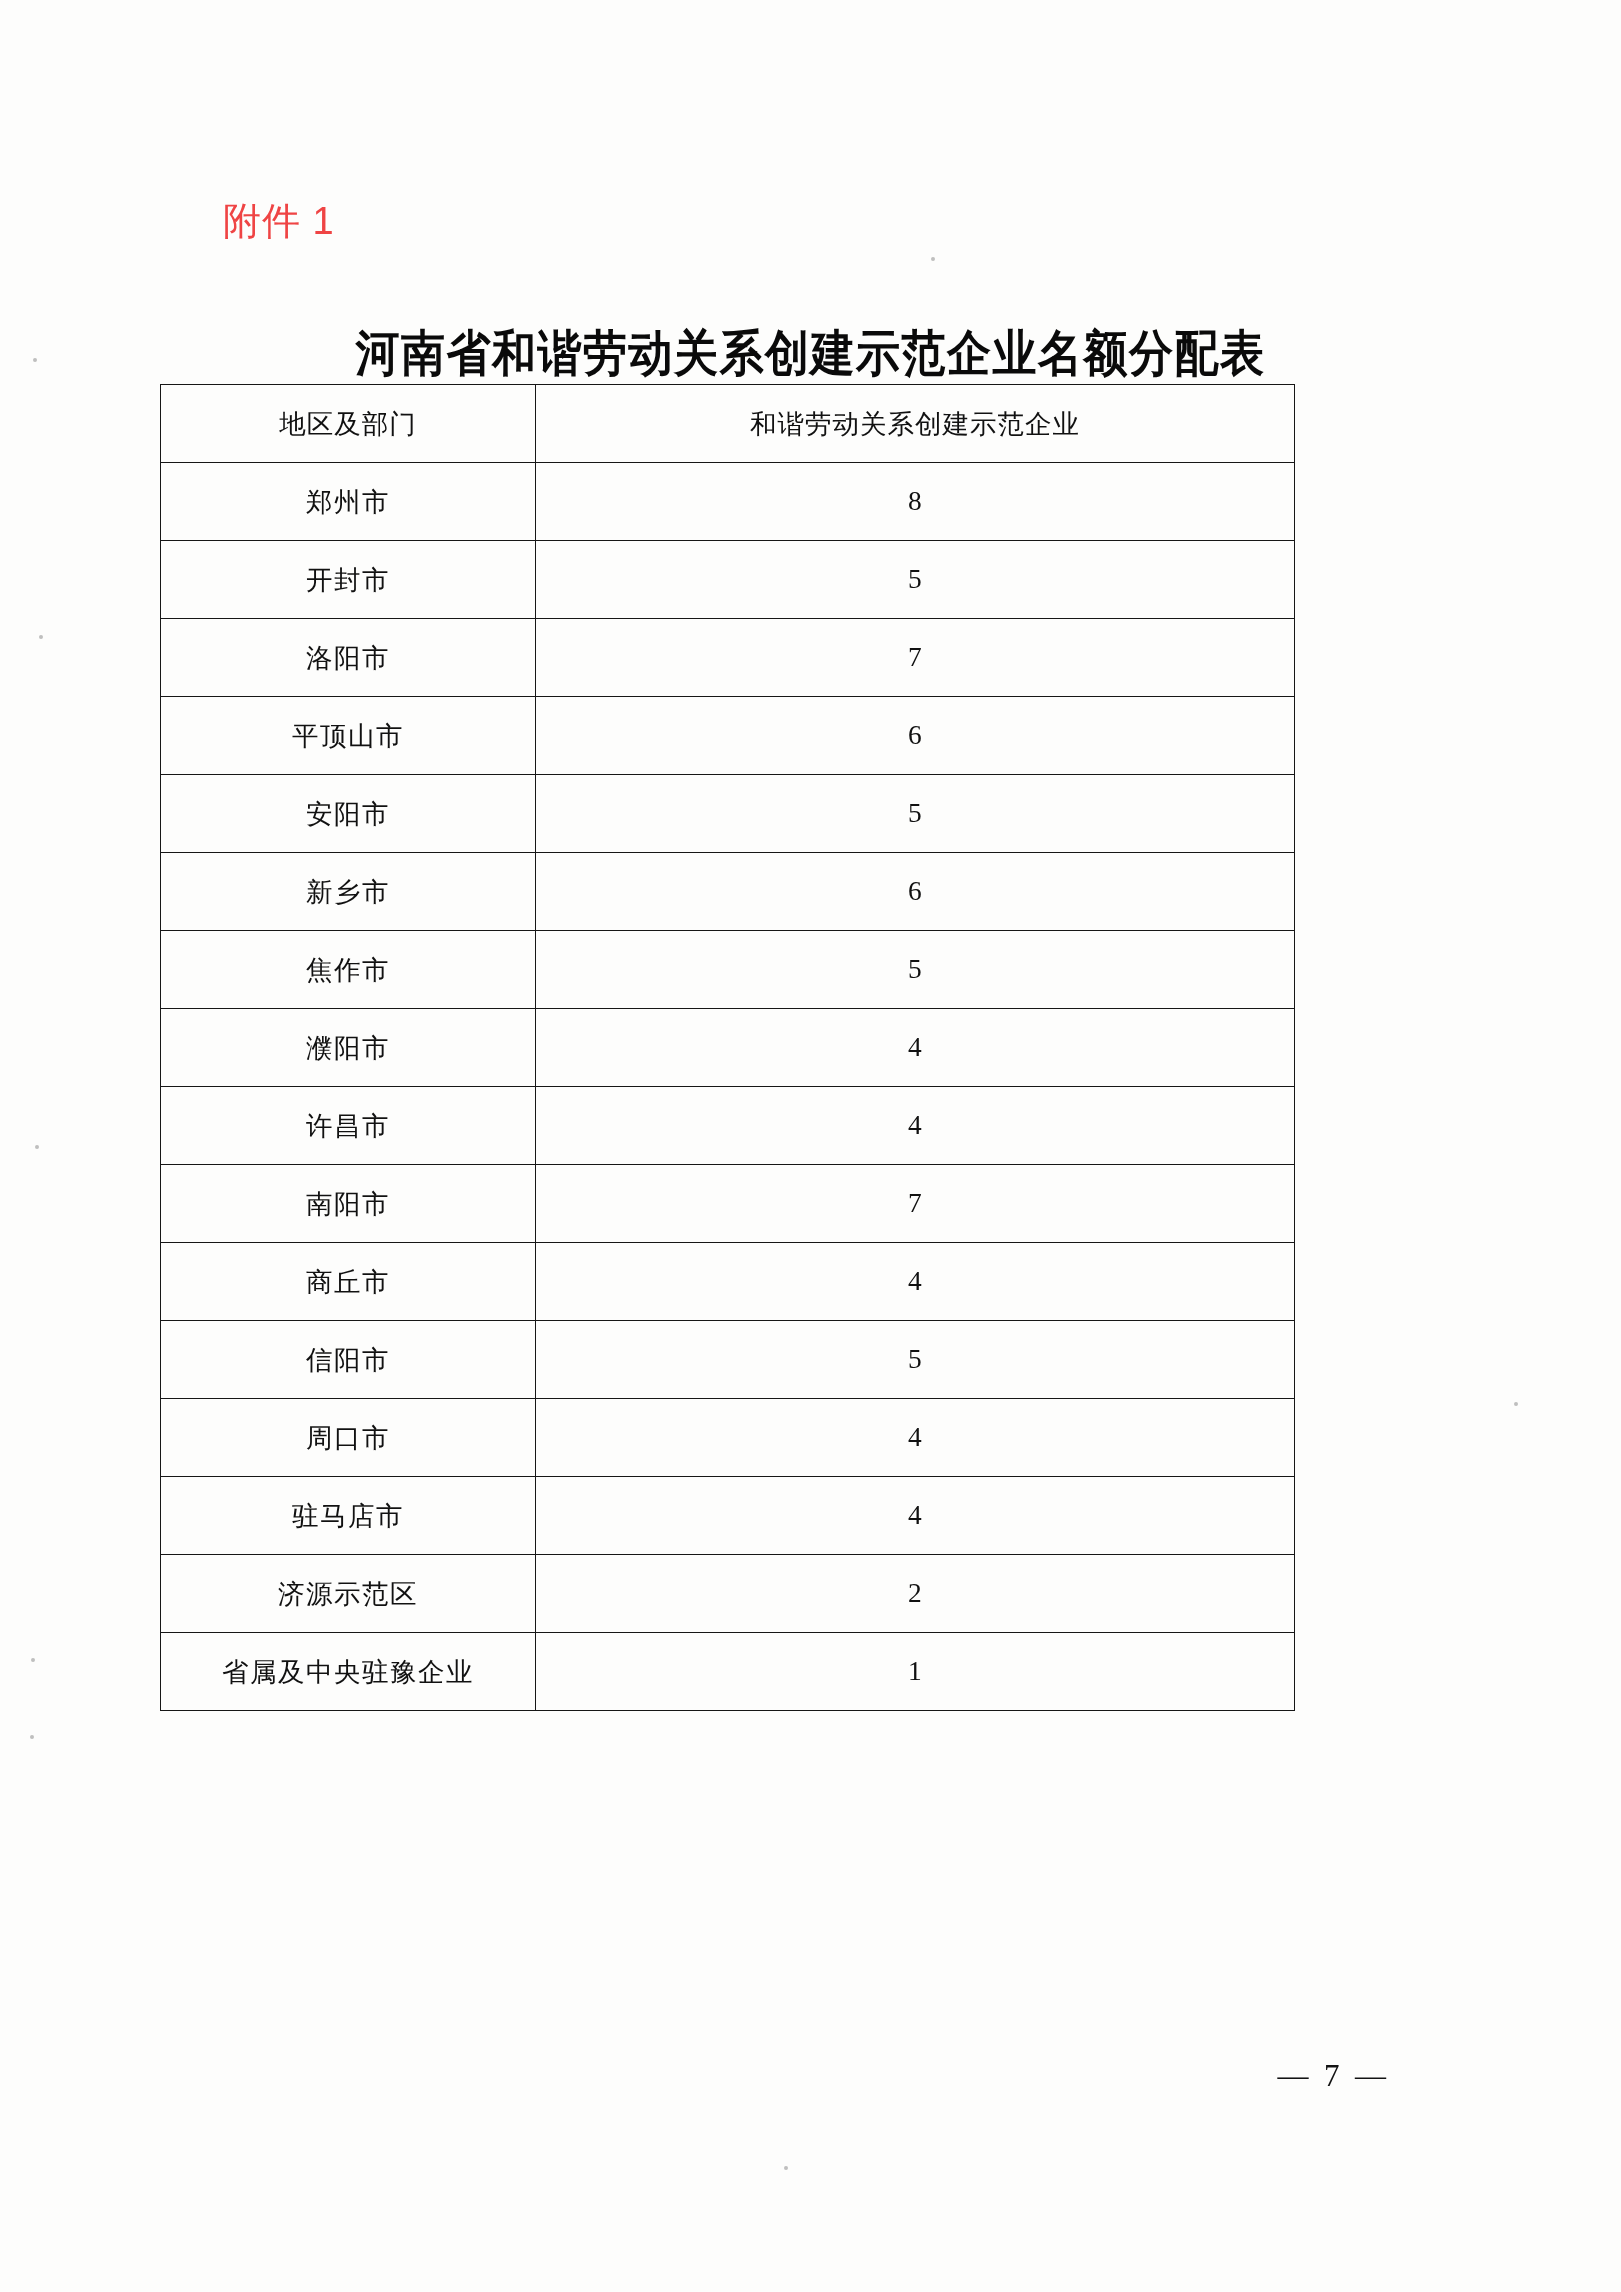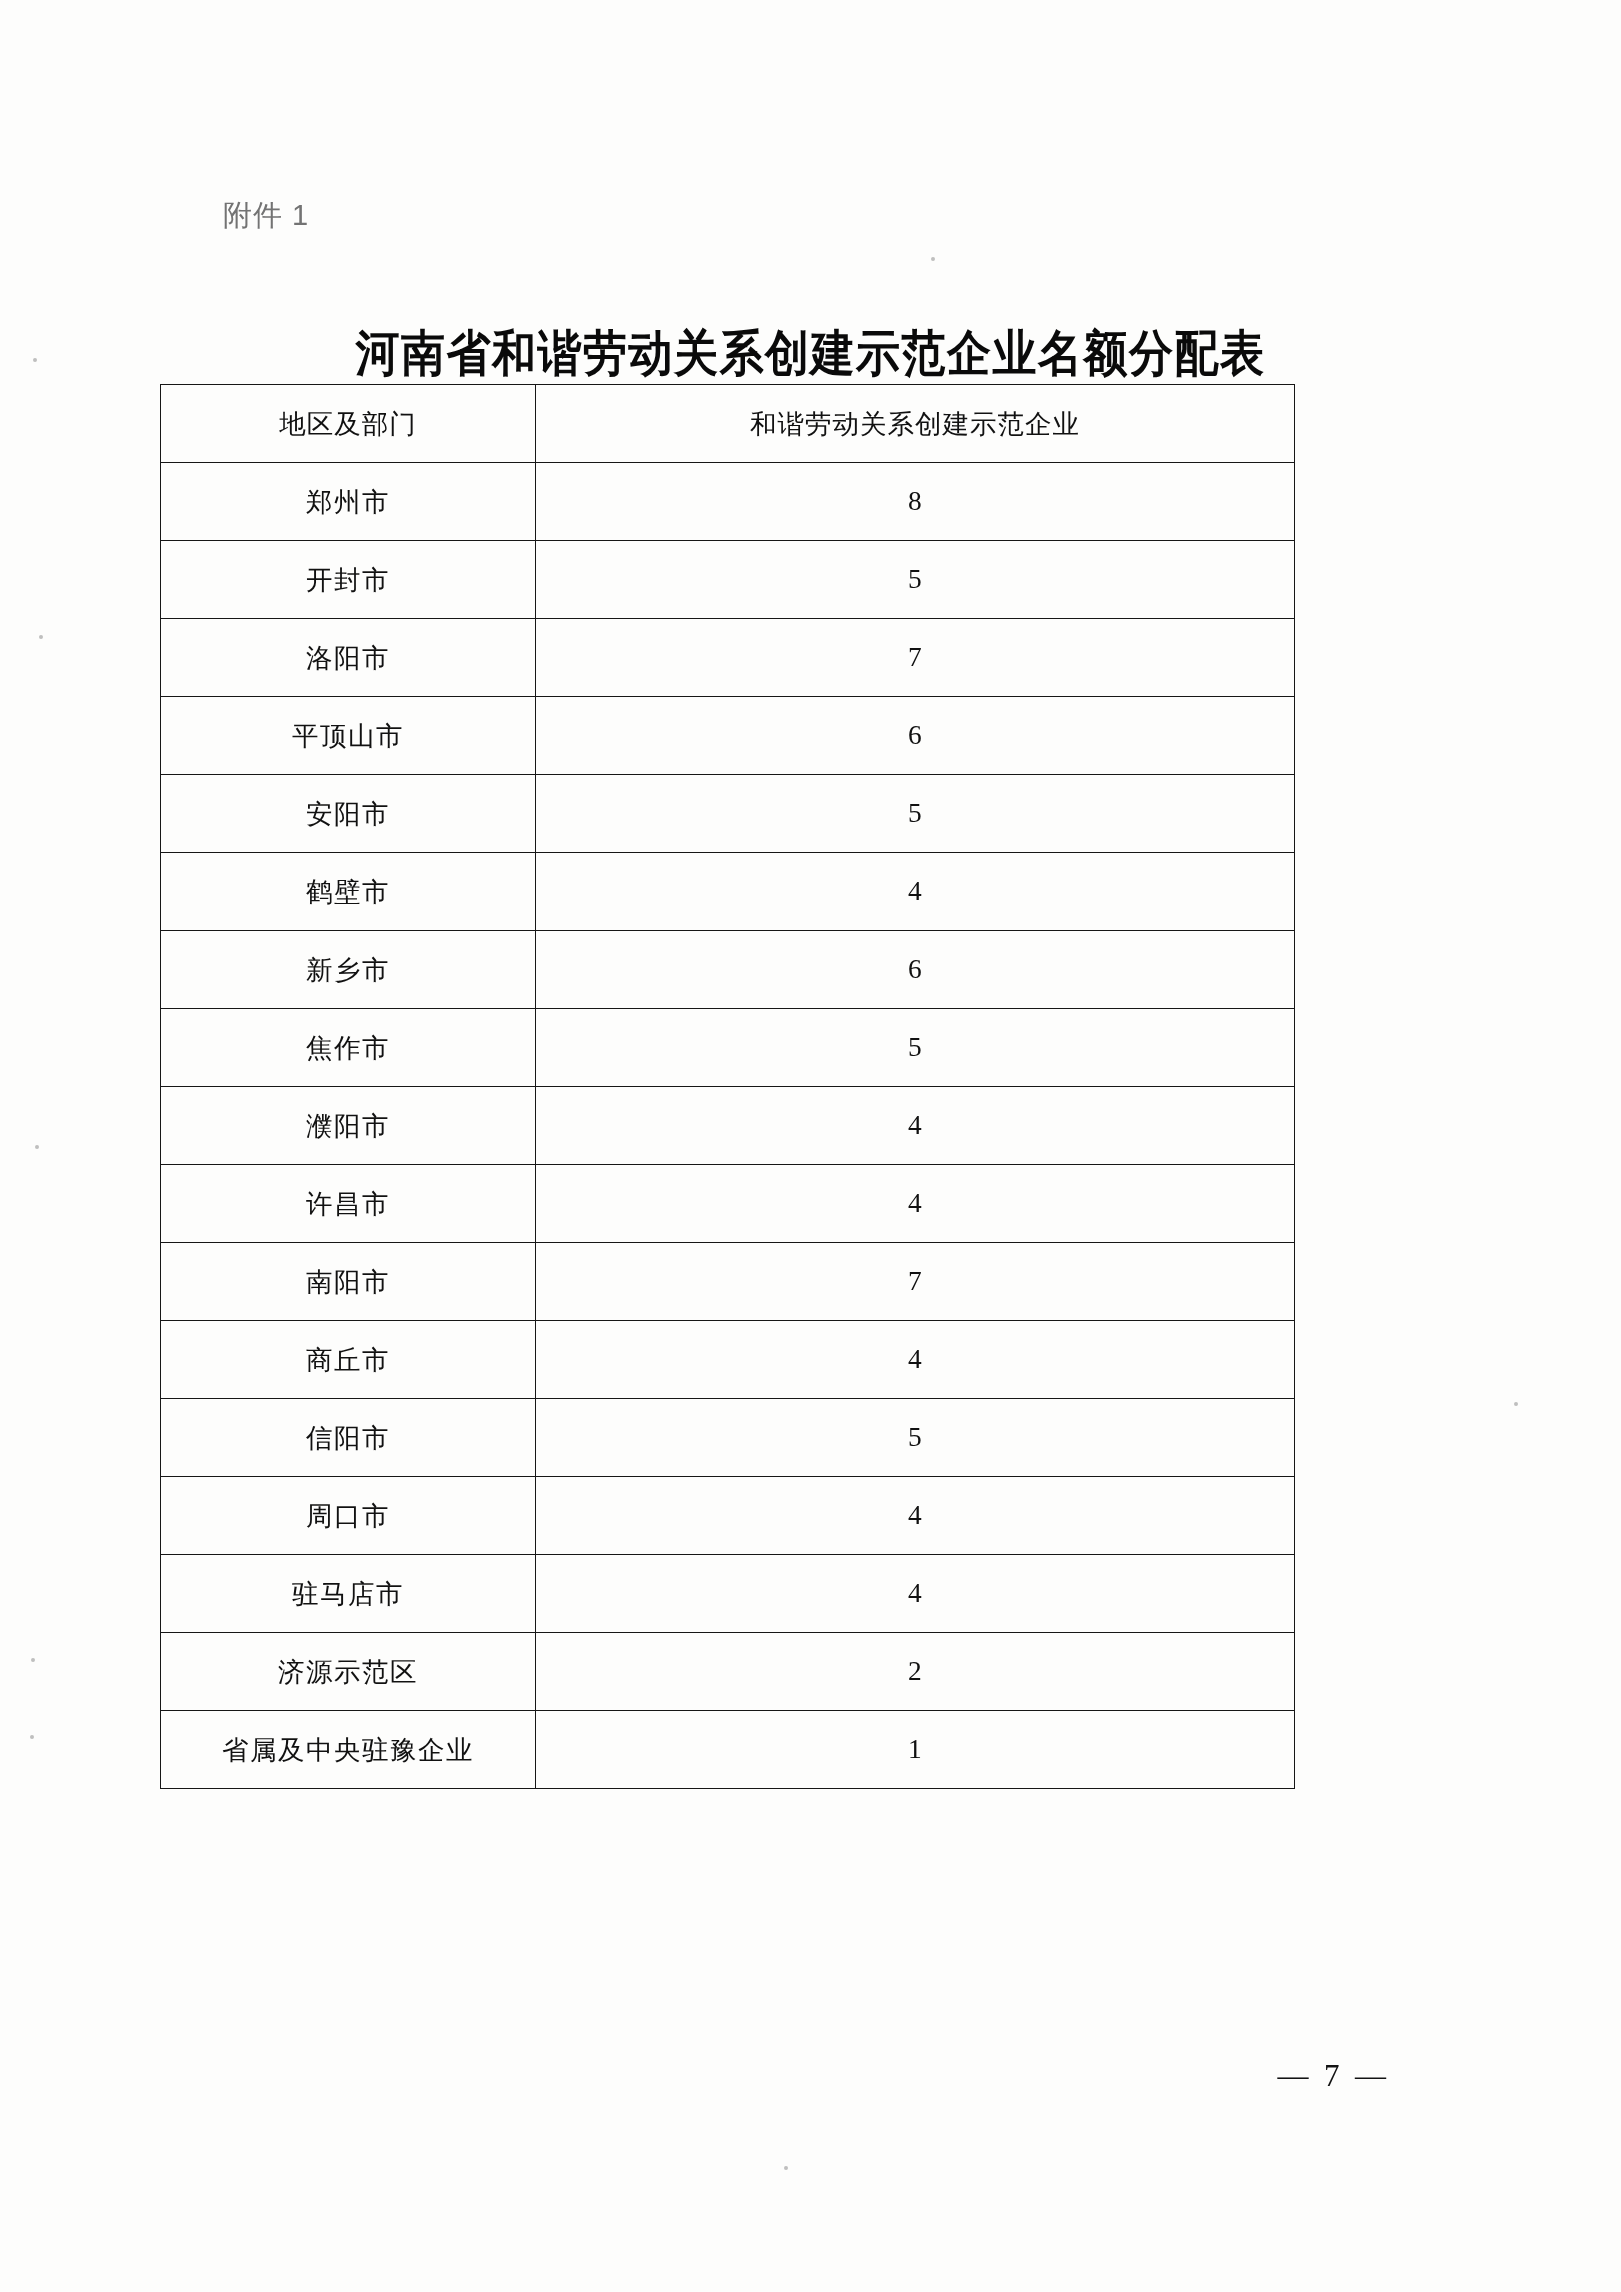--- a/index.html
+++ b/index.html
@@ -22,23 +22,23 @@
     inset: 0;
     background: #fdfdfc;
   }
 
   
   .attachment-label {
     position: absolute;
     left: 223px;
     top: 196px;
     font-family: "Liberation Sans", "DejaVu Sans", sans-serif;
-    font-size: 29px;
+    font-size: 38px;
     letter-spacing: 1px;
-    color: #737373;
+    color: #ef4444;
     white-space: nowrap;
   }
 
   
   .doc-title {
     position: absolute;
     left: 0;
     right: 0;
     top: 292px;
     text-align: center;
@@ -160,24 +160,20 @@
       </tr>
       <tr>
         <td class="region-cell">平顶山市</td>
         <td class="quota-cell">6</td>
       </tr>
       <tr>
         <td class="region-cell">安阳市</td>
         <td class="quota-cell">5</td>
       </tr>
       <tr>
-        <td class="region-cell">鹤壁市</td>
-        <td class="quota-cell">4</td>
-      </tr>
-      <tr>
         <td class="region-cell">新乡市</td>
         <td class="quota-cell">6</td>
       </tr>
       <tr>
         <td class="region-cell">焦作市</td>
         <td class="quota-cell">5</td>
       </tr>
       <tr>
         <td class="region-cell">濮阳市</td>
         <td class="quota-cell">4</td>

